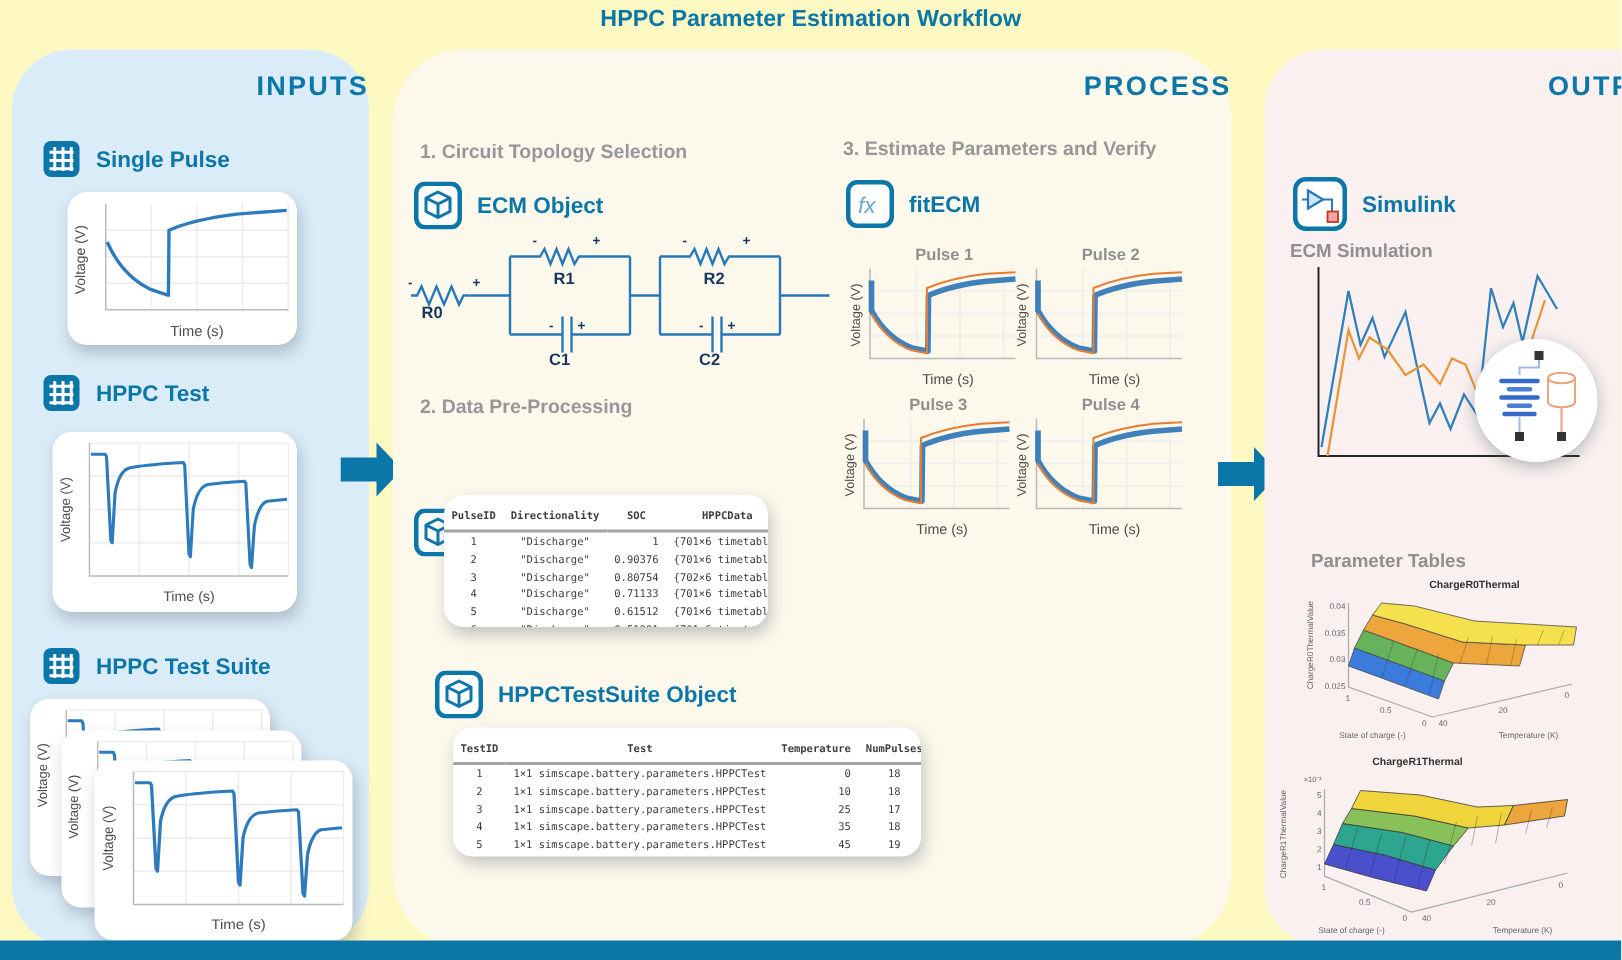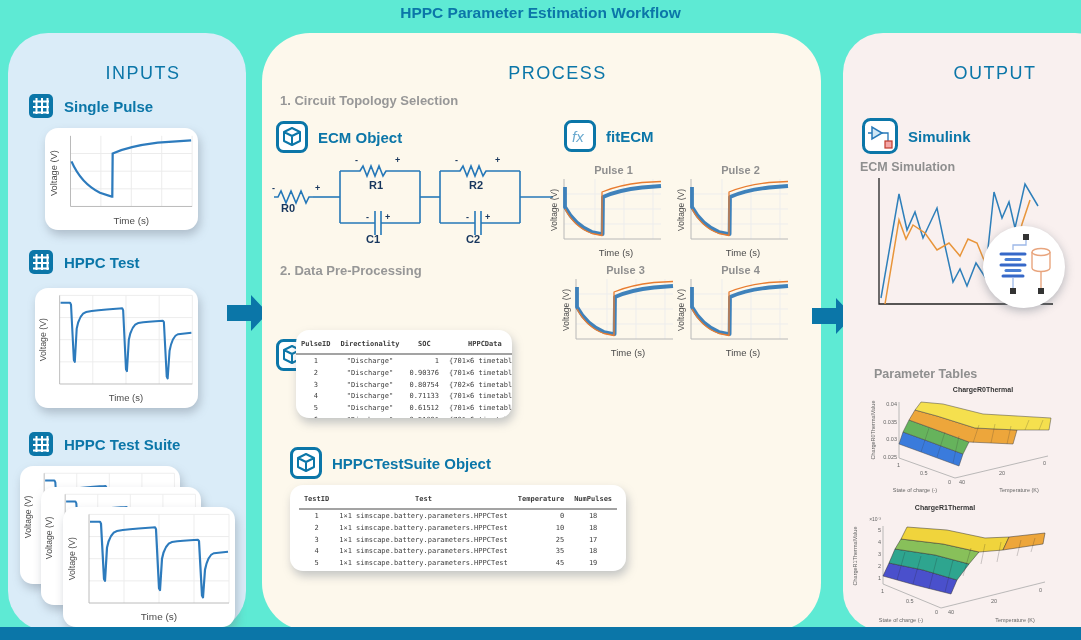--- a/index.html
+++ b/index.html
@@ -4,32 +4,32 @@
 <style>
   :root{
     --accent:#0b76a8;
     --chart-blue:#2d7bbd;
     --chart-orange:#e8882f;
     --circuit-blue:#2678b8;
     --circuit-text:#17365d;
     --gray-head:#979797;
   }
   html,body{margin:0;padding:0;background:#fff;}
-  .stage{position:relative;width:1081px;height:640px;background:#5eead4;overflow:hidden;
+  .stage{position:relative;width:1081px;height:640px;background:#fef9c3;overflow:hidden;
          font-family:"Liberation Sans",sans-serif;}
   .main-title{position:absolute;left:0;top:4px;width:100%;text-align:center;
 ts    font-size:15.5px;font-weight:bold;color:var(--accent);}
   .main-title{position:absolute;left:0;top:4px;width:100%;text-align:center;
     font-size:15.5px;font-weight:bold;color:var(--accent);}
   .panel{position:absolute;top:33px;height:598px;border-radius:40px;}
   .panel-inputs{left:8px;width:238px;background:#daecf8;}
   .panel-process{left:262px;width:559px;background:#fdf8ec;border-radius:48px;}
   .panel-output{left:843px;width:272px;background:#f9f0ef;}
-  .phead{margin:16px;position:absolute;left:0;top:14px;width:100%;text-align:center;
-    font-size:18px;font-weight:normal;color:var(--accent);letter-spacing:1.5px;}
+  .phead{margin:0;position:absolute;left:0;top:14px;width:100%;text-align:right;
+    font-size:18px;font-weight:bold;color:var(--accent);letter-spacing:1.5px;}
   .row{position:absolute;display:flex;align-items:center;gap:10px;}
   .row .lbl{font-size:15px;font-weight:bold;color:var(--accent);white-space:nowrap;}
   .card{position:absolute;background:#fff;border-radius:13px;
         box-shadow:2px 5px 10px rgba(110,120,135,.40);}
   .step{position:absolute;margin:0;font-size:13px;font-weight:bold;color:var(--gray-head);white-space:nowrap;}
   .gray-lbl{position:absolute;font-size:12.5px;font-weight:bold;color:#8f8f8f;white-space:nowrap;}
   .pulse-cell{position:absolute;width:113px;}
   .pulse-title{font-size:11px;font-weight:bold;color:#8f8f8f;text-align:center;padding-left:14px;margin-bottom:1px;}
   .mtable{overflow:hidden;}
   .mtable table{border-collapse:collapse;margin:9px auto 0 auto;
@@ -245,21 +245,21 @@
           </tbody>
         </table>
       </div>
 
     <div class="row" style="left:28px;top:414px;">
       <svg width="32" height="32" viewBox="0 0 32 32">
           <use href="#cube-icon-body"></use>
         </svg>
       <span class="lbl">HPPCTestSuite Object</span>
     </div>
-    <div class="card mtable t-suite" style="left:28px;top:452px;width:336px;height:86px;">
+    <div class="card mtable t-suite" style="left:40px;top:452px;width:312px;height:86px;">
         <table>
           <tbody>
             <tr>
               <th>TestID</th>
               <th>Test</th>
               <th>Temperature</th>
               <th>NumPulses</th>
             </tr>
             <tr>
               <td>1</td>
@@ -288,30 +288,31 @@
             <tr>
               <td>5</td>
               <td>1×1 simscape.battery.parameters.HPPCTest</td>
               <td>45</td>
               <td>19</td>
             </tr>
           </tbody>
         </table>
       </div>
 
+    <h3 class="step" style="left:300px;top:58px;">3. Estimate Parameters and Verify</h3>
 
     <div class="row" style="left:302px;top:87px;">
       <svg width="32" height="32" viewBox="0 0 32 32">
         <rect x="1.5" y="1.5" width="29" height="29" rx="6" fill="#fff" stroke="#0b76a8" stroke-width="3"></rect>
         <text x="8" y="22" font-size="15" font-style="italic" font-family="DejaVu Serif, serif" fill="#6aa9cf">fx</text>
       </svg>
       <span class="lbl">fitECM</span>
     </div>
 
-    <div class="pulse-cell" style="left:288px;top:131px;">
+    <div class="pulse-cell" style="left:304px;top:131px;">
       <div class="pulse-title">Pulse 1</div>
       <svg width="113" height="84" viewBox="0 0 113 84">
         <use href="#pulse-body"></use>
         <text transform="translate(7,33) rotate(-90)" text-anchor="middle" font-size="8.5" fill="#4c4c4c">Voltage (V)</text>
         <text x="66" y="79" text-anchor="middle" font-size="9.5" fill="#4c4c4c">Time (s)</text>
       </svg>
     </div>
     <div class="pulse-cell" style="left:415px;top:131px;">
       <div class="pulse-title">Pulse 2</div>
       <svg width="113" height="84" viewBox="0 0 113 84">

